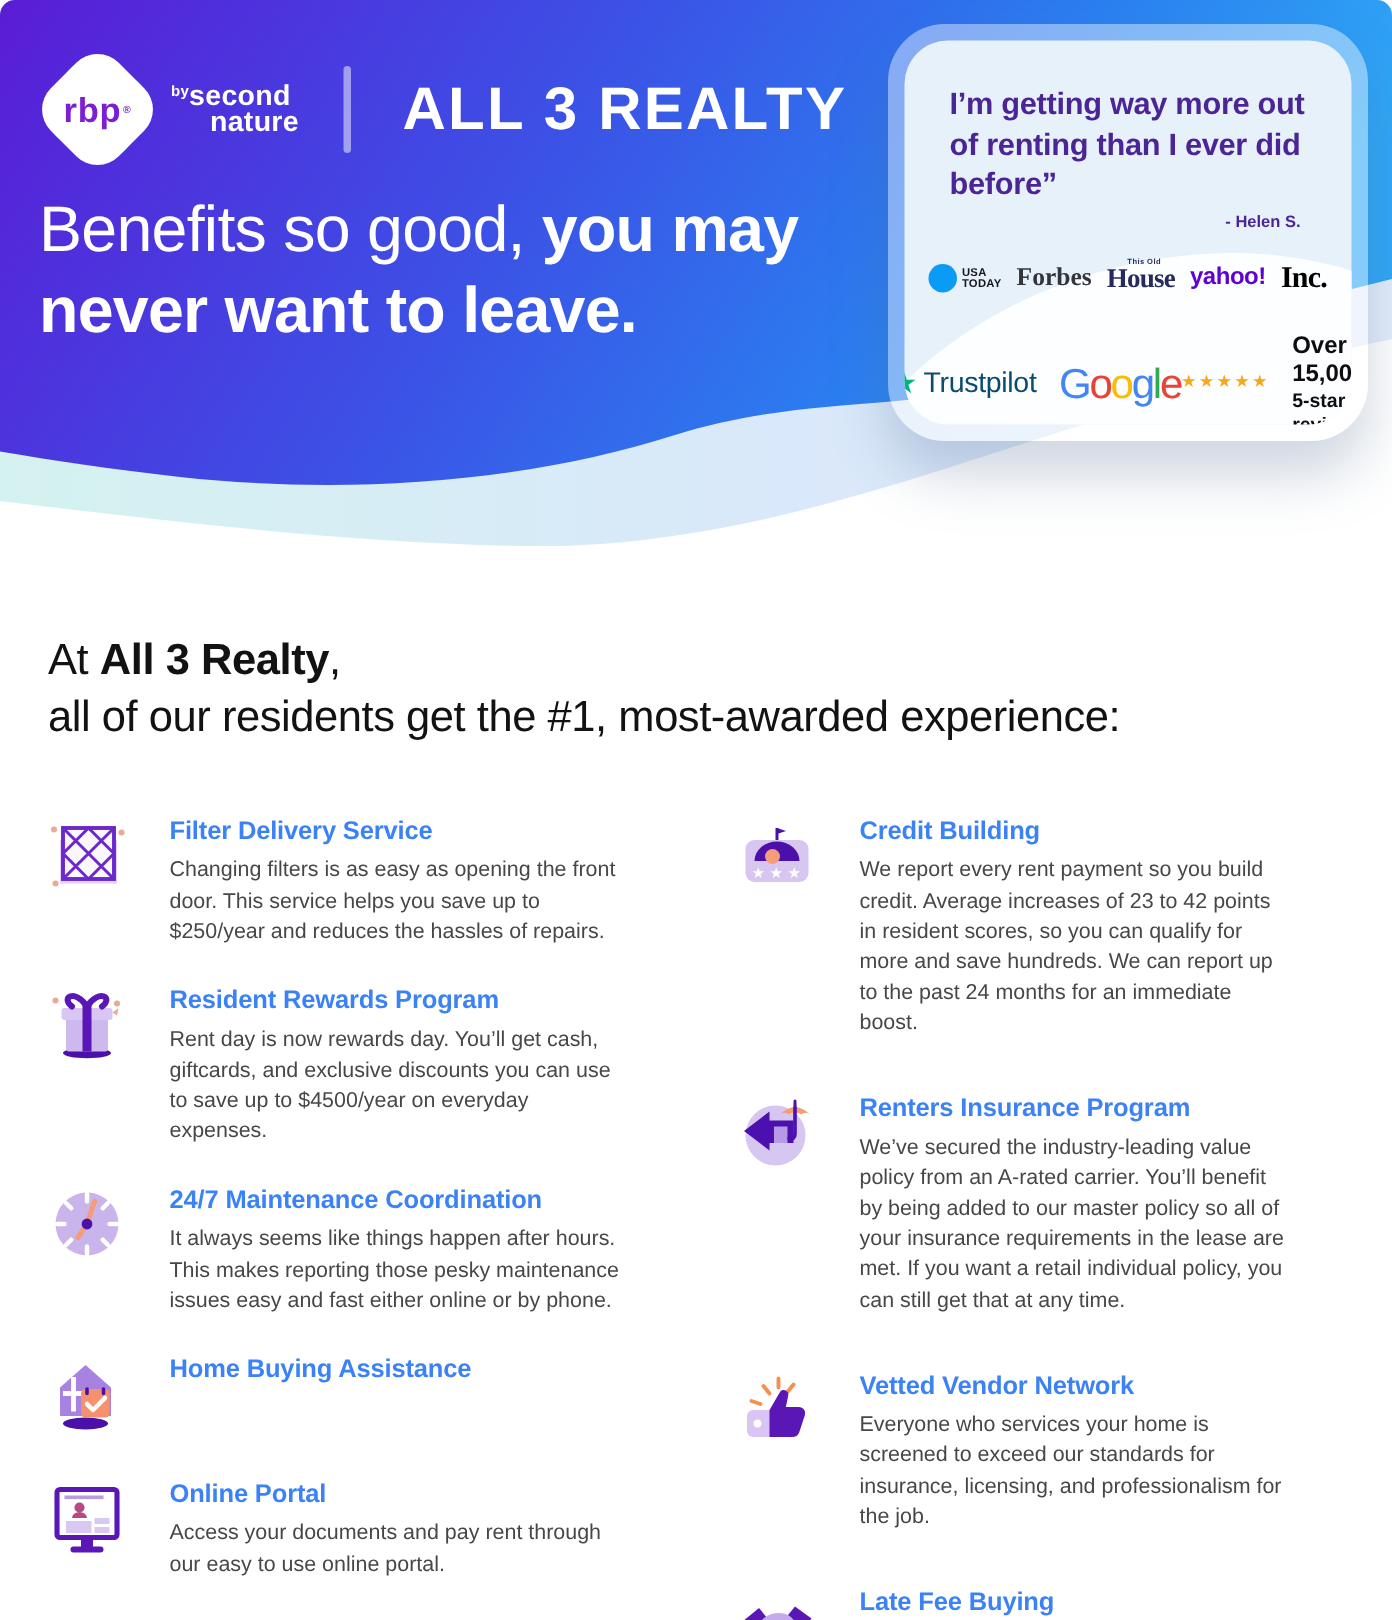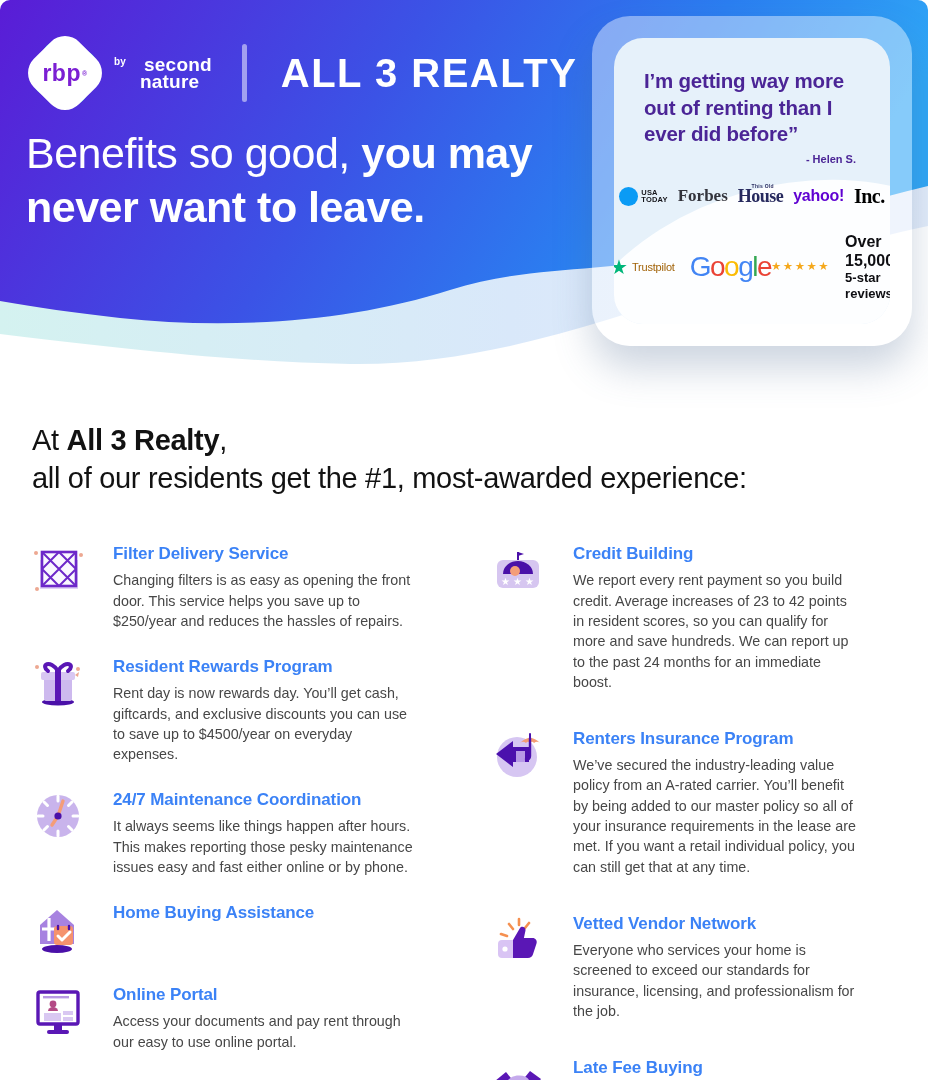--- a/index.html
+++ b/index.html
@@ -9,33 +9,33 @@
   
   .hero-wave { position:absolute; top:0; left:0; z-index:1; }
   .brand-row { position:absolute; top:34px; left:26px; display:flex; align-items:center; z-index:5; }
   .rbp-badge { position:relative; width:78px; height:78px; flex:none; }
   .badge-teal { position:absolute; inset:11px; background:#2fd3cf; border-radius:15px; transform:rotate(21deg); }
   .badge-white { position:absolute; inset:7px; background:#fff; border-radius:20px; transform:rotate(45deg); }
   .badge-text { position:absolute; inset:0; display:flex; align-items:center; justify-content:center;
     color:#7b1fd3; font-weight:bold; font-size:23px; letter-spacing:0.5px; }
   .badge-text sup { font-size:7px; margin-left:1px; }
   .nature-lockup { margin-left:10px; color:#fff; font-weight:bold; line-height:0.92; font-size:19px; letter-spacing:0.2px; }
-  .nature-lockup .by { font-size:10px; font-weight:bold; vertical-align:6px; margin-right:18px; }
+  .nature-lockup .by { font-size:10px; font-weight:bold; vertical-align:6px; margin-right:0; }
   .nature-l2 { padding-left:26px; }
   .brand-divider { width:5px; height:58px; background:rgba(255,255,255,0.5); border-radius:3px; margin:0 34px 0 30px; }
   .company-name { color:#fff; font-weight:bold; font-size:40px; letter-spacing:1.5px; }
 
   .headline { position:absolute; top:127px; left:26px; width:560px; z-index:5;
     color:#fff; font-size:43px; line-height:1.25; letter-spacing:-0.5px; }
   .headline .hl-regular { font-weight:normal; }
   .headline .hl-bold { font-weight:bold; }
 
   
-  .quote-card { position:absolute; top:16px; right:16px; width:320px; height:330px; z-index:6;
-    background:rgba(255,255,255,0.42); border-radius:38px; padding:22px;
+  .quote-card { position:absolute; top:16px; right:16px; width:320px; height:278px; z-index:6;
+    background:rgba(255,255,255,0.42); border-radius:38px; padding:11px;
     box-shadow:0 22px 38px rgba(75,105,145,0.28); }
   .quote-card-inner { position:relative; width:100%; height:100%; border-radius:29px;
     background:#e6f1fa; overflow:hidden; }
   .swoosh { position:absolute; width:470px; height:330px; background:#fdfeff; border-radius:50%;
     left:-60px; top:148px; transform:rotate(-16deg); }
   .quote-text { position:relative; margin:30px 26px 0 30px; color:#4b2596; font-weight:bold;
     font-size:20.5px; line-height:1.3; letter-spacing:-0.2px; }
   .quote-atterr, .quote-attr { position:relative; margin:5px 34px 0 0; text-align:right;
     color:#4b2596; font-weight:bold; font-size:11px; }
 
@@ -46,21 +46,21 @@
   .forbes-logo { font-family:"Liberation Serif", serif; font-weight:bold; font-size:17px; color:#33343c; }
   .house-logo { position:relative; font-family:"Liberation Serif", serif; font-weight:bold; font-size:18px; color:#272a5e; letter-spacing:-0.5px; }
   .house-small { position:absolute; top:-3px; left:55%; transform:translateX(-50%); font-family:"Liberation Sans", sans-serif;
     font-size:5px; font-weight:bold; letter-spacing:0.3px; color:#272a5e; white-space:nowrap; }
   .yahoo-logo { font-weight:bold; font-size:16px; color:#5f01d1; letter-spacing:-0.3px; }
   .inc-logo { font-family:"Liberation Serif", serif; font-weight:bold; font-size:20px; color:#000; letter-spacing:-0.5px; }
 
   .trust-row { position:relative; margin-top:24px; display:flex; align-items:center; justify-content:center; gap:15px; }
   .trustpilot { display:flex; align-items:center; gap:4px; }
   .tp-star { color:#00b67a; font-size:20px; line-height:1; }
-  .tp-text { font-size:11px; color:#a16207; letter-spacing:-0.2px; }
+  .tp-text { font-size:19px; color:#0c4a6e; letter-spacing:-0.2px; }
   .google-block { display:flex; flex-direction:row; align-items:center; line-height:1; }
   .google-word { font-size:28px; font-weight:500; letter-spacing:-1.5px; }
   .g-c1,.g-c4 { color:#4285f4; } .g-c2,.g-c6 { color:#ea4335; } .g-c3 { color:#fbbc05; } .g-c5 { color:#34a853; }
   .google-stars { color:#f5a81c; font-size:11.5px; letter-spacing:1.5px; margin-top:0px; }
   .reviews-block { font-weight:bold; color:#0e0e12; line-height:1.2; }
   .reviews-l1 { font-size:16px; }
   .reviews-l2 { font-size:13px; }
 
   
   .main { position:absolute; top:422px; left:0; right:0; padding:0 32px; z-index:2; }

